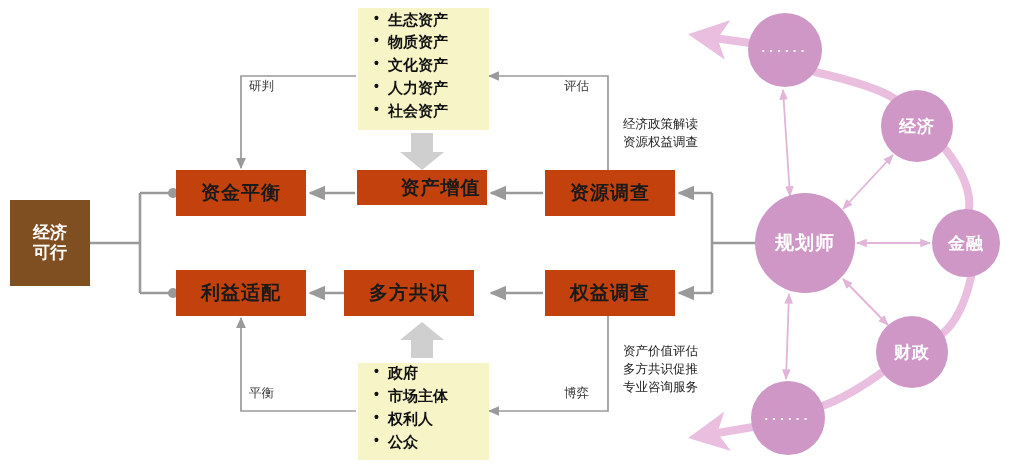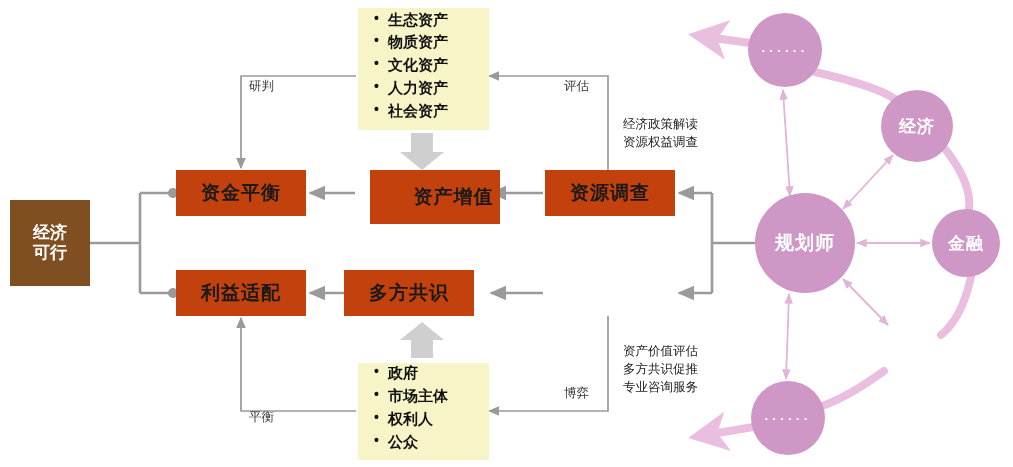--- a/index.html
+++ b/index.html
@@ -164,25 +164,26 @@
   </svg>
 
   <div class="anchor-box" style="left:10px;top:200px;width:80px;height:86px;">
     <span>
       <span>经济</span><br>
       <span>可行</span>
     </span>
   </div>
 
   <div class="proc-box" style="left:176px;top:170px;width:130px;height:46px;">资金平衡</div>
-  <div class="proc-box" style="left:370px;top:170px;width:130px;height:54px;padding-left:37px;">资产增值</div>
+  <div class="proc-box" style="left:357px;top:170px;width:130px;height:35px;padding-left:37px;">资产增值</div>
   <div class="proc-box" style="left:545px;top:170px;width:130px;height:46px;">资源调查</div>
 
   <div class="proc-box" style="left:176px;top:270px;width:130px;height:46px;">利益适配</div>
   <div class="proc-box" style="left:344px;top:270px;width:130px;height:46px;">多方共识</div>
+  <div class="proc-box" style="left:545px;top:270px;width:130px;height:46px;">权益调查</div>
 
   <div class="list-box" style="left:358px;top:8px;width:131px;height:122px;">
     <ul>
       <li>生态资产</li>
       <li>物质资产</li>
       <li>文化资产</li>
       <li>人力资产</li>
       <li>社会资产</li>
     </ul>
   </div>
@@ -191,37 +192,38 @@
     <ul>
       <li>政府</li>
       <li>市场主体</li>
       <li>权利人</li>
       <li>公众</li>
     </ul>
   </div>
 
   <div class="edge-label" style="left:249px;top:78px;">研判</div>
   <div class="edge-label" style="left:564px;top:78px;">评估</div>
-  <div class="edge-label" style="left:249px;top:385px;margin-top:24px;">平衡</div>
+  <div class="edge-label" style="left:249px;top:385px;">平衡</div>
   <div class="edge-label" style="left:564px;top:385px;">博弈</div>
 
   <div class="note-label" style="left:623px;top:116px;">
     <div>经济政策解读</div>
     <div>资源权益调查</div>
   </div>
   <div class="note-label" style="left:623px;top:343px;">
     <div>资产价值评估</div>
     <div>多方共识促推</div>
     <div>专业咨询服务</div>
   </div>
 
   <div class="node-circle dots" style="left:748px;top:13px;width:74px;height:74px;">······</div>
 
   <div class="node-circle" style="left:881px;top:90px;width:72px;height:72px;">经济</div>
 
   <div class="node-circle big" style="left:755px;top:193px;width:100px;height:100px;">规划师</div>
 
   <div class="node-circle" style="left:932px;top:209px;width:68px;height:68px;">金融</div>
 
+  <div class="node-circle" style="left:876px;top:316px;width:72px;height:72px;">财政</div>
 
   <div class="node-circle dots" style="left:751px;top:381px;width:74px;height:74px;">······</div>
 
 </div>
 
 </body></html>

